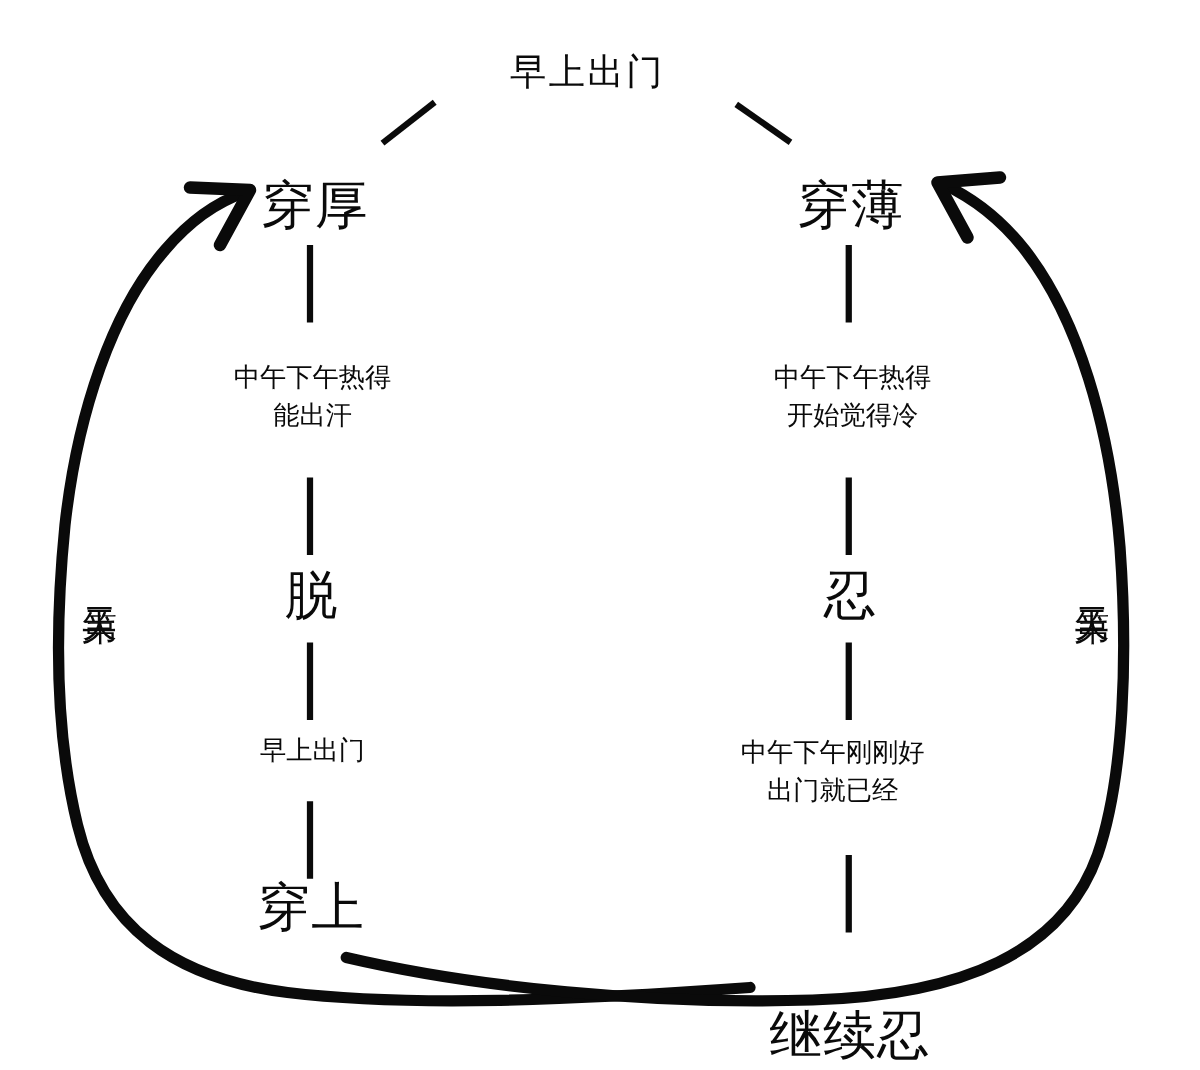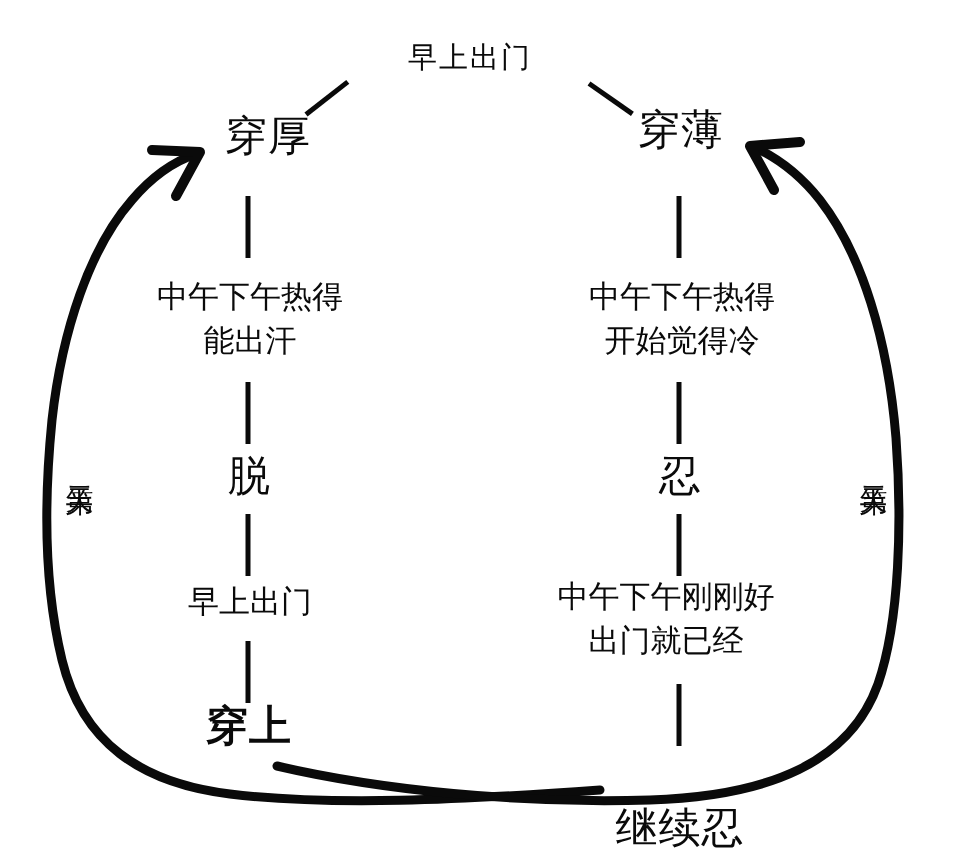--- a/index.html
+++ b/index.html
@@ -39,21 +39,21 @@
     font-weight: 400;
   }
   .node-top {
     font-size: 29px;
     letter-spacing: 2px;
   }
   .node-verb {
     font-size: 42px;
   }
   .node-desc {
-    font-size: 31px;
+    font-size: 21px;
     letter-spacing: 0px;
     line-height: 1.42;
   }
   .dash {
     position: absolute;
     width: 5px;
     background: #0a0a0a;
     transform: translateX(-50%);
   }
   .diag {
@@ -96,44 +96,44 @@
              C 888 340, 862 254, 820 200
              C 798 172, 775 157, 756 148" fill="none" stroke="#0a0a0a" stroke-width="9" stroke-linecap="round" stroke-linejoin="round"></path>
     <path d="M 800 142 L 750 146 L 774 190" fill="none" stroke="#0a0a0a" stroke-width="10" stroke-linecap="round" stroke-linejoin="round"></path>
   </svg>
 
   <div class="node node-top" style="left:470px; top:57px;">早上出门</div>
 
   <div class="diag" style="left:306px; top:112px; width:53px; transform: rotate(-38deg);"></div>
   <div class="diag" style="left:589px; top:81px; width:53px; transform: rotate(35deg);"></div>
 
-  <div class="node node-major" style="left:252px; top:136px;margin-left:16px;">穿厚</div>
+  <div class="node node-major" style="left:252px; top:164px;">穿厚</div>
 
   <div class="dash" style="left:248px; top:196px; height:62px;"></div>
 
   <div class="node node-desc" style="left:250px; top:318px;">
     <div>中午下午热得</div>
     <div>能出汗</div>
   </div>
 
   <div class="dash" style="left:248px; top:382px; height:62px;"></div>
 
   <div class="node node-verb" style="left:249px; top:476px;">脱</div>
 
   <div class="dash" style="left:248px; top:514px; height:62px;"></div>
 
   <div class="node node-desc" style="left:250px; top:601px;">早上出门</div>
 
   <div class="dash" style="left:248px; top:641px; height:62px;"></div>
 
-  <div class="node node-major" style="left:249px; top:726px;font-weight:bold;">穿上</div>
+  <div class="node node-major" style="left:249px; top:726px;">穿上</div>
 
   <div class="side-label" style="left:79px; top:466px;">第二天</div>
 
-  <div class="node node-major" style="left:681px; top:130px;">穿薄</div>
+  <div class="node node-major" style="left:681px; top:164px;">穿薄</div>
 
   <div class="dash" style="left:679px; top:196px; height:62px;"></div>
 
   <div class="node node-desc" style="left:682px; top:318px;">
     <div>中午下午热得</div>
     <div>开始觉得冷</div>
   </div>
 
   <div class="dash" style="left:679px; top:382px; height:62px;"></div>
 

